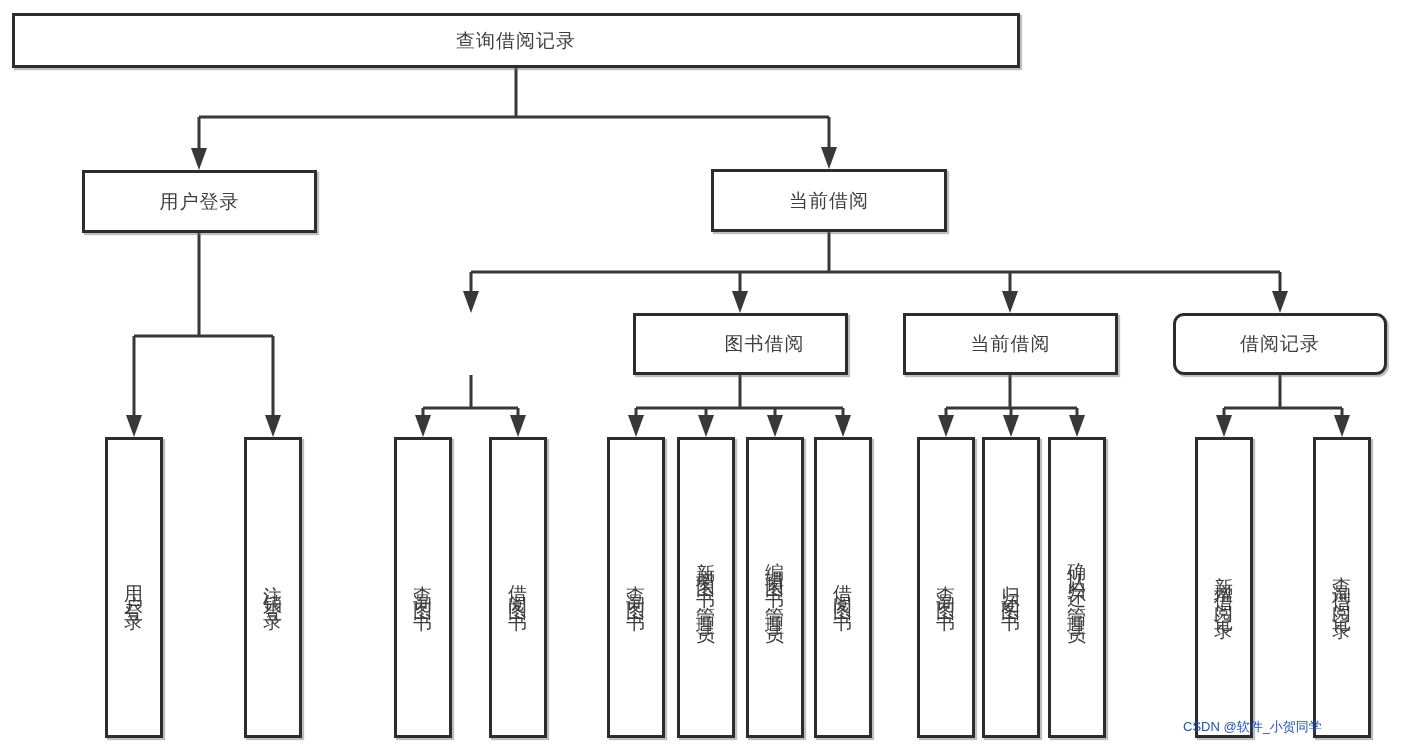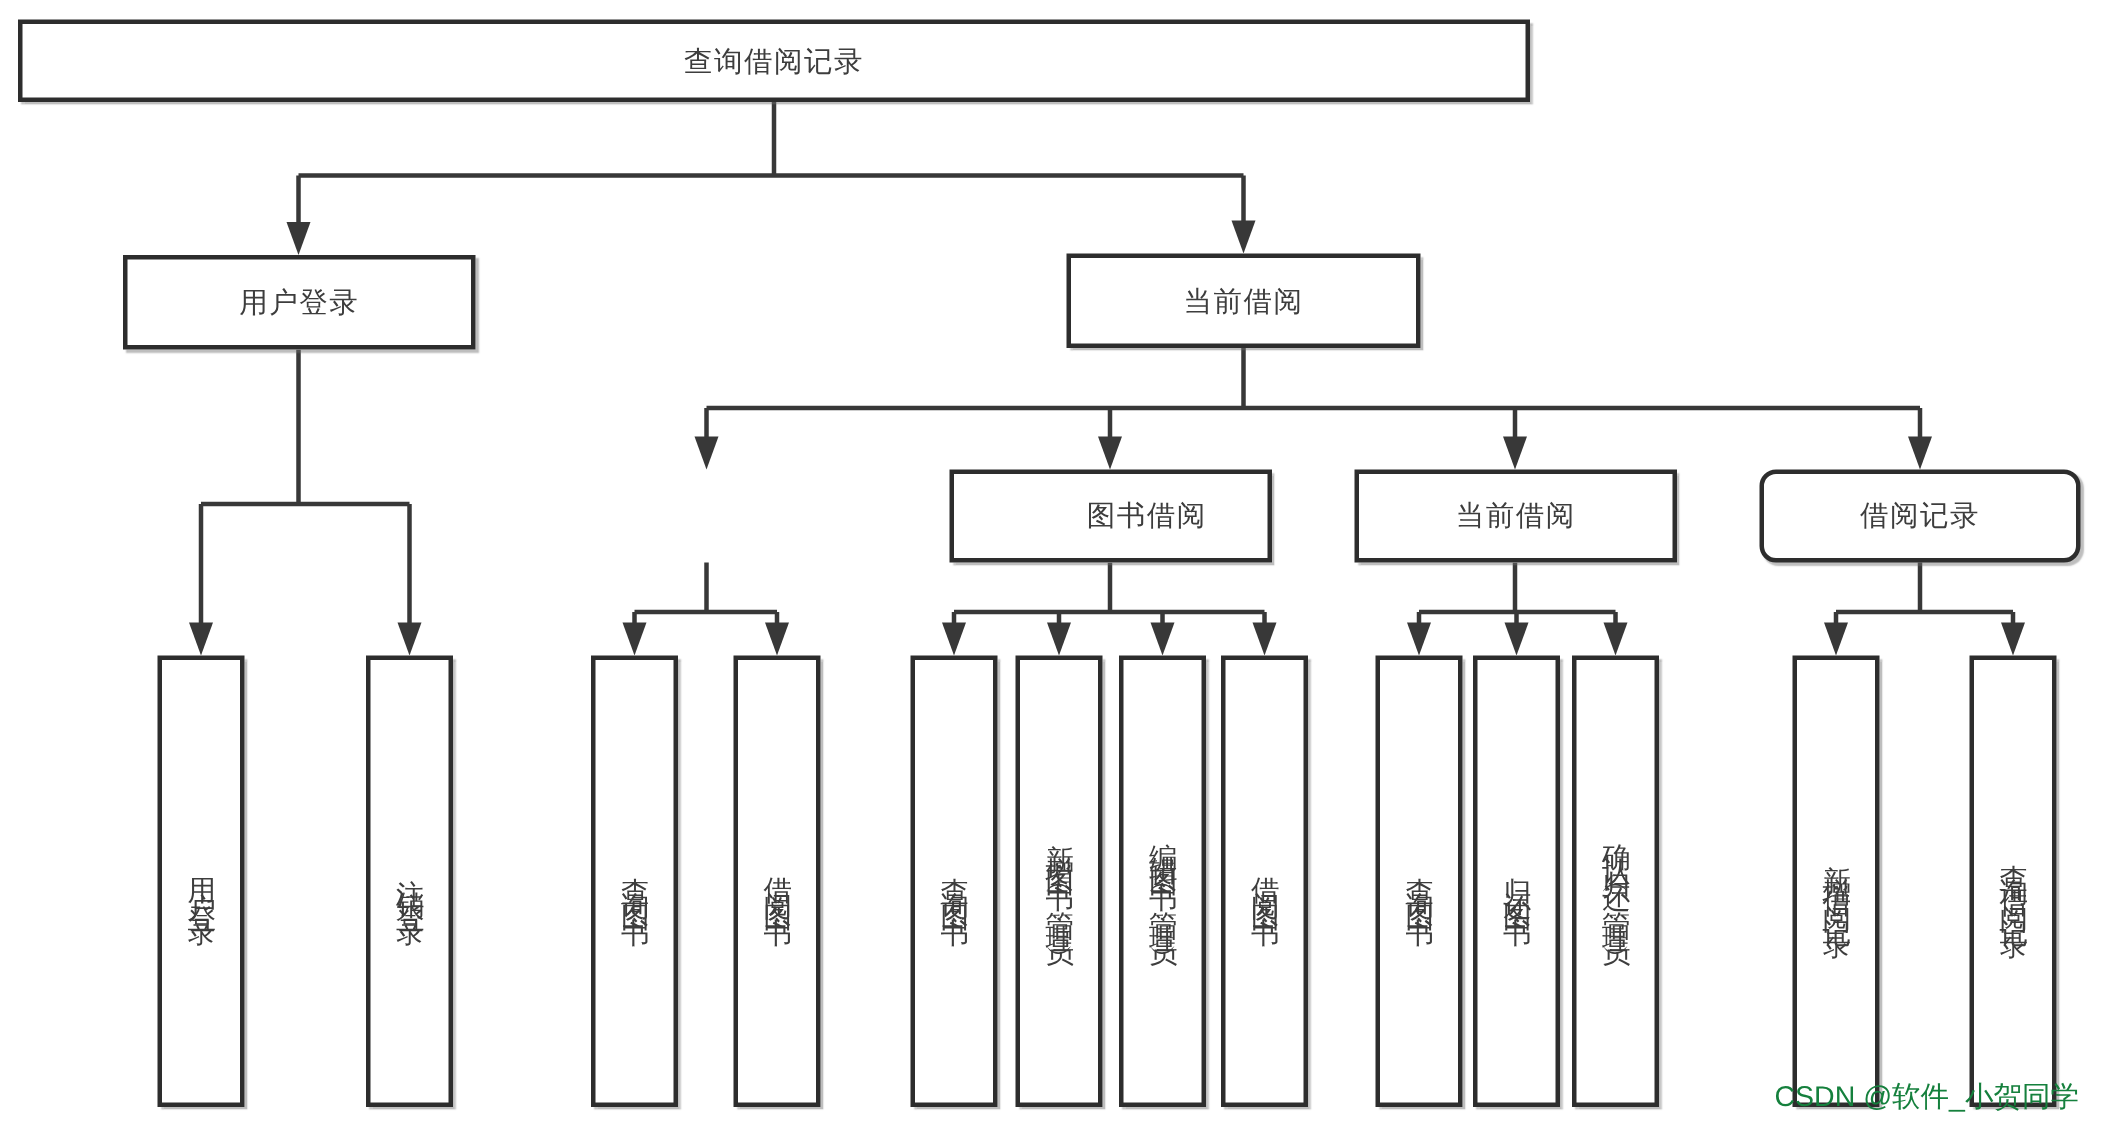--- a/index.html
+++ b/index.html
@@ -45,22 +45,22 @@
     font-size: 19px;
     letter-spacing: 9px;
     line-height: 1;
   }
   .vbox span { display: inline-block; }
   .watermark {
     position: absolute;
     left: 1183px;
     top: 718px;
     width: 215px;
-    font-size: 19px;
-    color: #15803d;
+    font-size: 13px;
+    color: #1d4ed8;
     white-space: nowrap;
     z-index: 5;
   }
 </style>
 </head>
 <body>
 
 <div class="canvas">
 
   <svg class="connectors" viewBox="0 0 1405 747" xmlns="http://www.w3.org/2000/svg">

